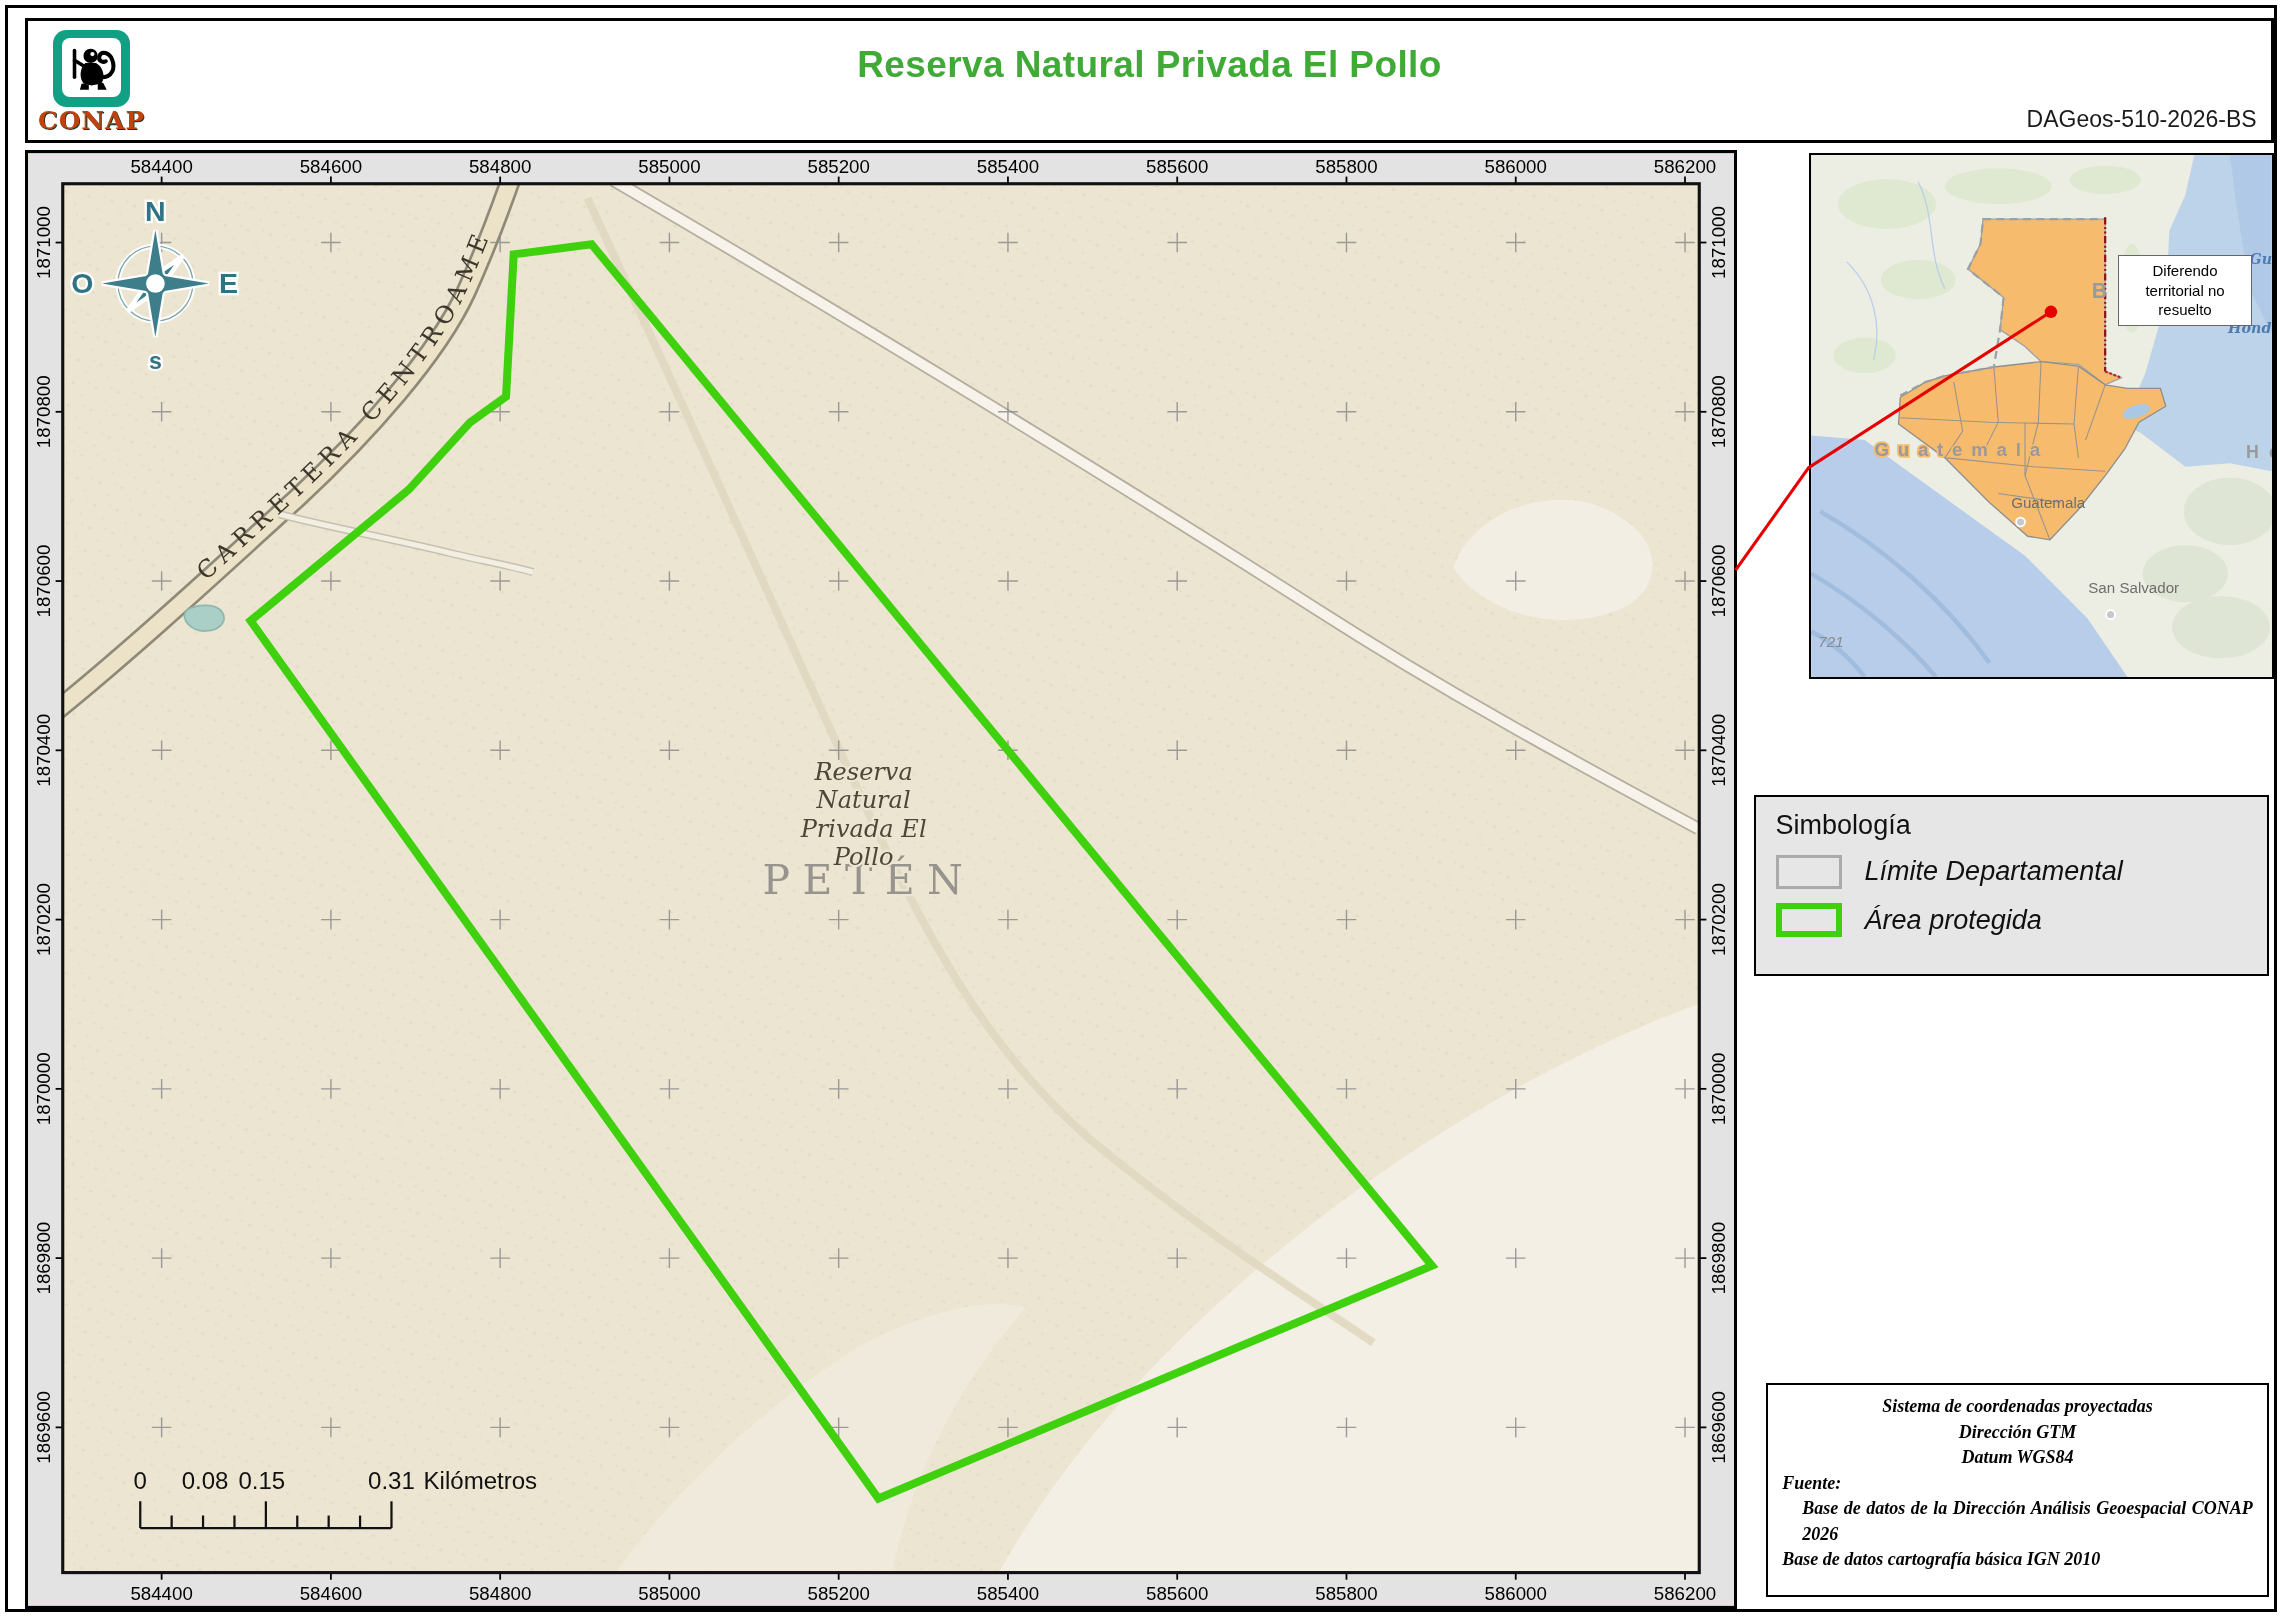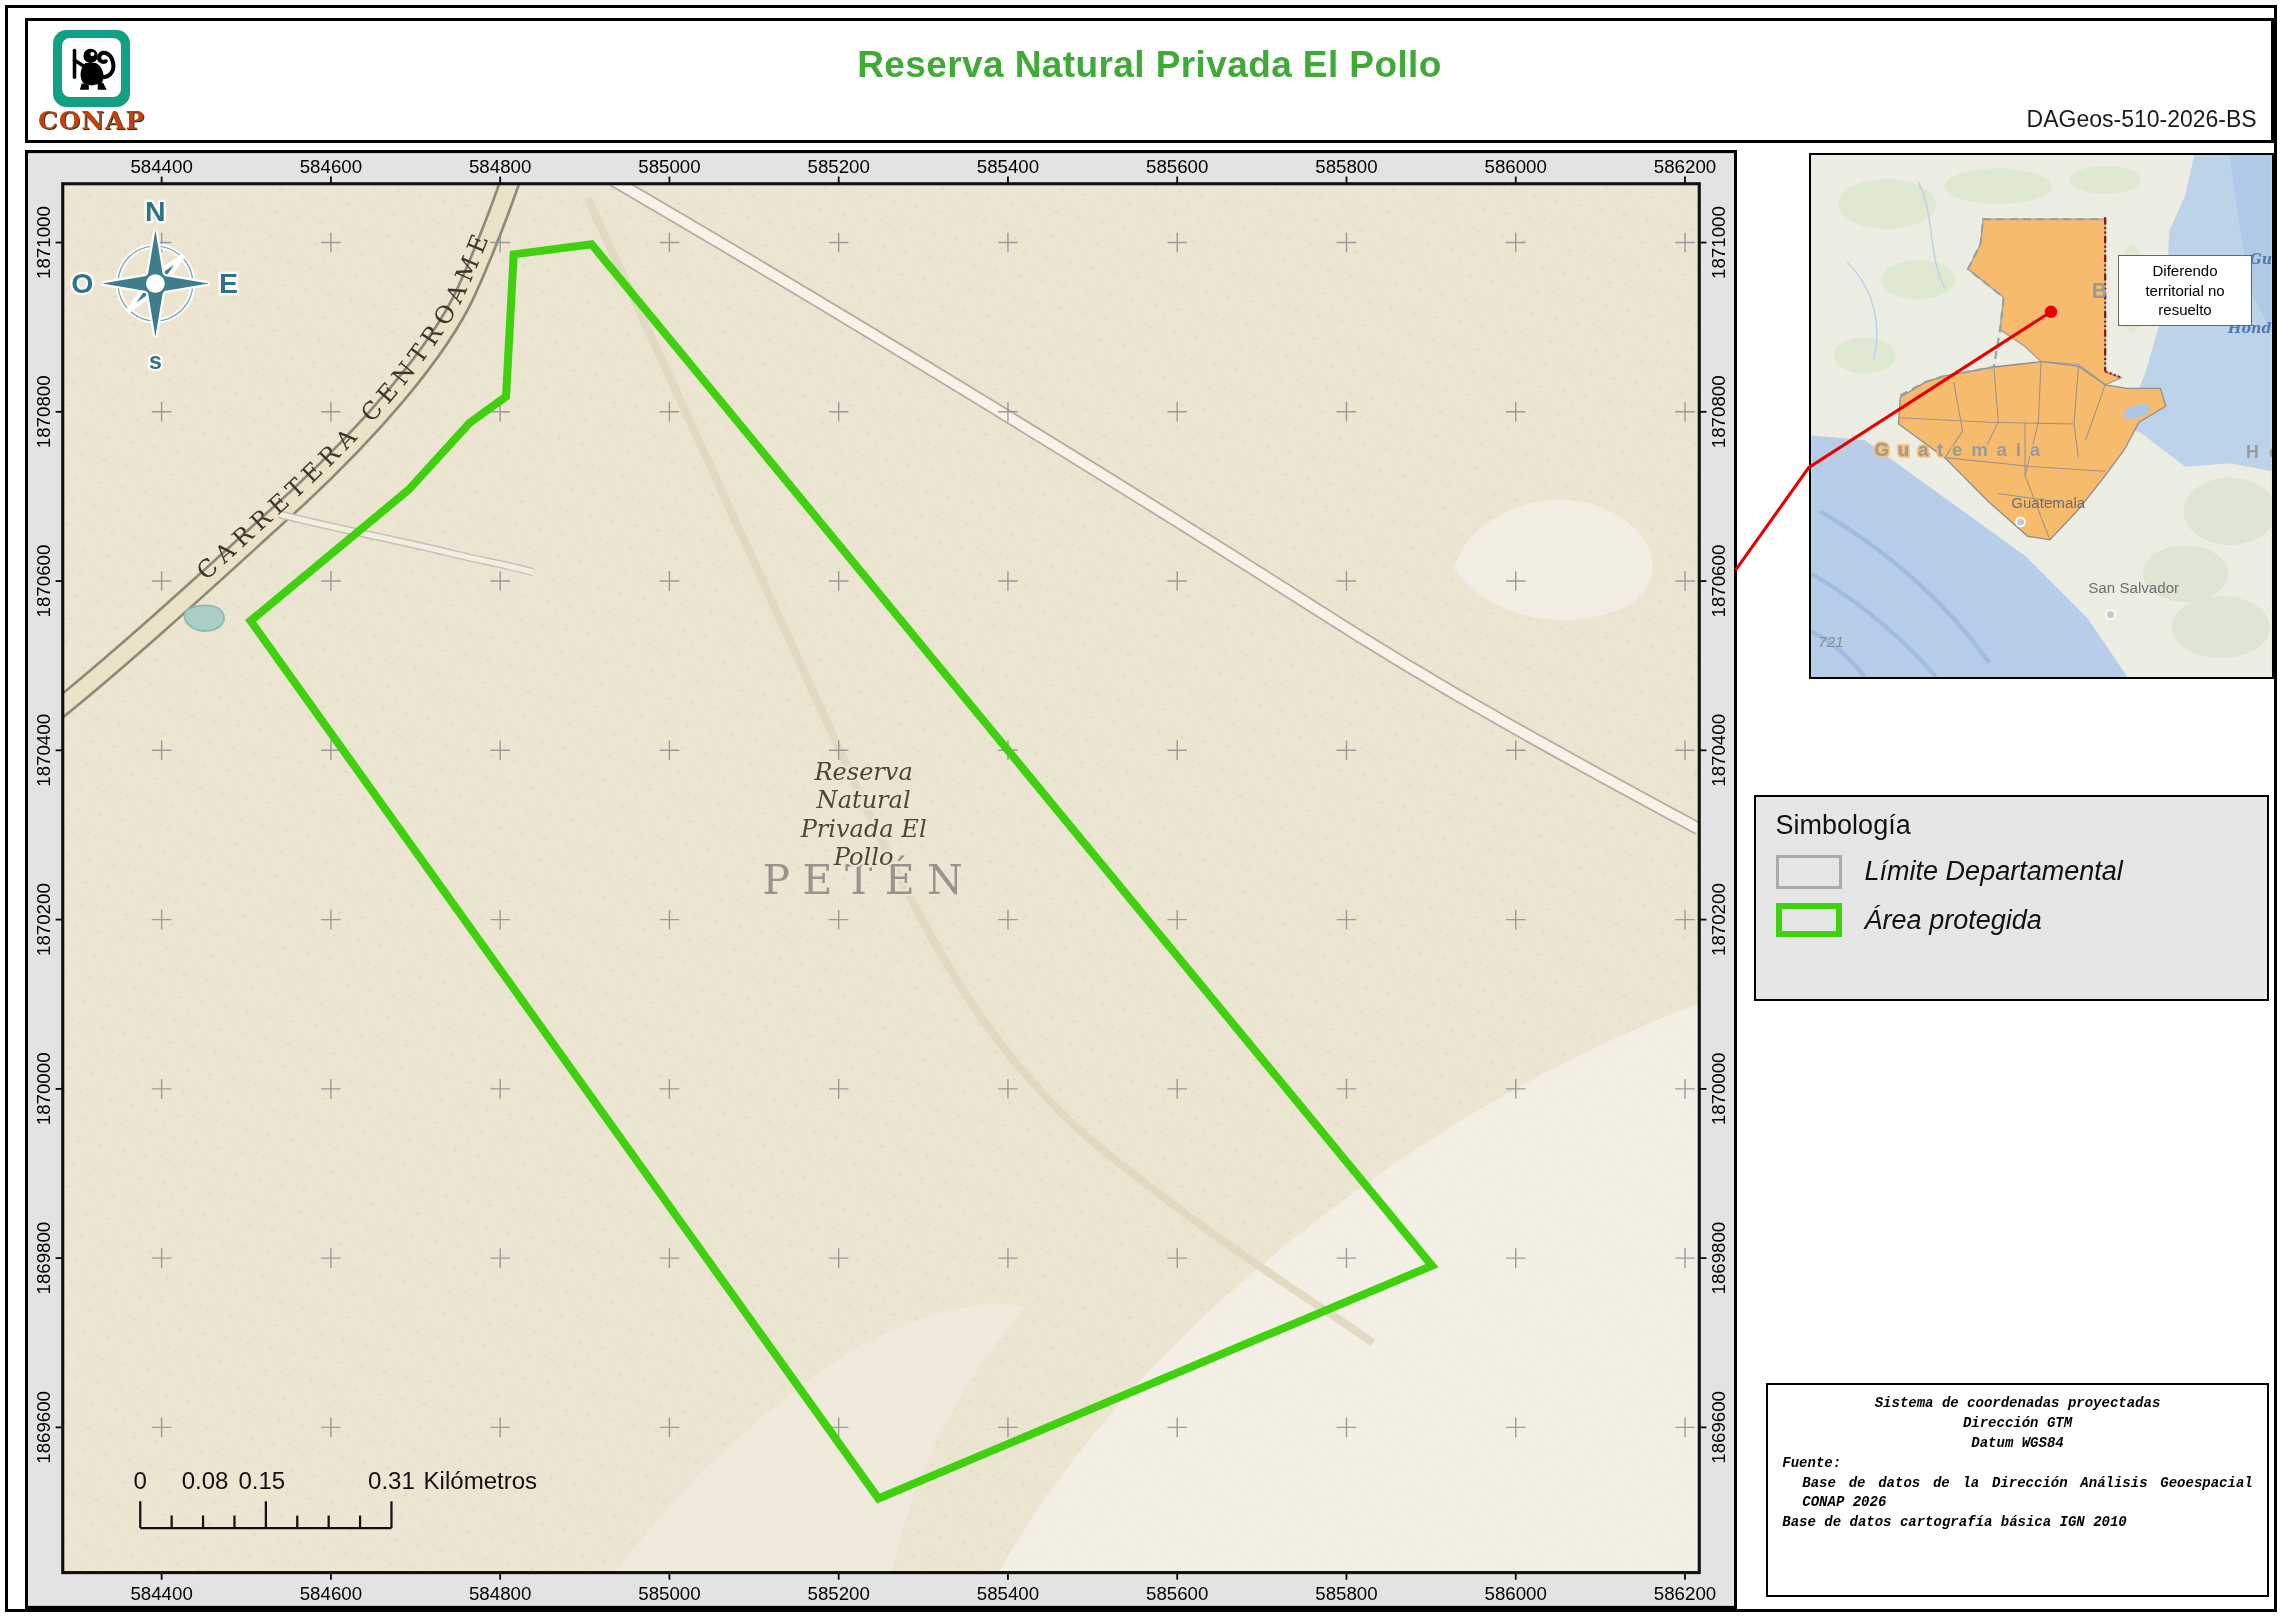--- a/index.html
+++ b/index.html
@@ -19,31 +19,31 @@
   .doc-id{position:absolute;right:14.3px;bottom:7.1px;font-size:23px;color:#1b1b1b;}
   
   .map-frame{position:absolute;left:25px;top:150px;width:1706px;height:1453px;border:3.6px solid #000;background:#eab308;}
   .map-frame svg{display:block;}
   
   .inset{position:absolute;left:1809px;top:153px;width:461px;height:522px;border:2.7px solid #000;background:#c9daed;}
   .inset svg{display:block;}
   .inset-note{position:absolute;left:307px;top:100px;width:134px;min-height:66px;background:#fff;border:0.9px solid #666;
               font-size:15px;line-height:1.3;text-align:center;color:#000;padding:5.3px 3.6px;box-sizing:border-box;}
   
-  .legend{position:absolute;left:1754px;top:795px;width:515px;height:206px;background:#e6e6e6;border:2.7px solid #000;box-sizing:border-box;}
+  .legend{position:absolute;left:1754px;top:795px;width:515px;height:181px;background:#e6e6e6;border:2.7px solid #000;box-sizing:border-box;}
   .legend-title{margin:12.5px 0 3.6px 19.6px;font-size:27px;color:#111;}
   .legend-row{display:flex;align-items:center;margin:14.3px 0 0 19.6px;font-style:italic;}
   .swatch{width:66px;height:34px;background:#e6e6e6;margin-right:23px;box-sizing:border-box;}
   .swatch.dept{border:3.6px solid #ababab;}
   .swatch.area{border:6.2px solid #3fd10d;}
   .legend-label{font-size:27px;color:#111;}
   
   .source-box{position:absolute;left:1766px;top:1383px;width:503px;height:214px;border:2.7px solid #000;background:#fff;
-              box-sizing:border-box;padding:9px 14.3px;font-family:Liberation Mono, monospace;
-              font-style:italic;font-weight:bold;font-size:14px;line-height:1.42;color:#000;}
+              box-sizing:border-box;padding:9px 14.3px;font-family:Liberation Serif, serif;
+              font-style:italic;font-weight:bold;font-size:18px;line-height:1.42;color:#000;}
   .src-center{text-align:center;}
   .src-just{text-align:justify;margin-left:20px;}
   .overlay-svg{position:absolute;left:0;top:0;z-index:40;pointer-events:none;}
 </style>
 </head>
 <body>
 
 <div class="page">
   <div class="page-border"></div>
 

